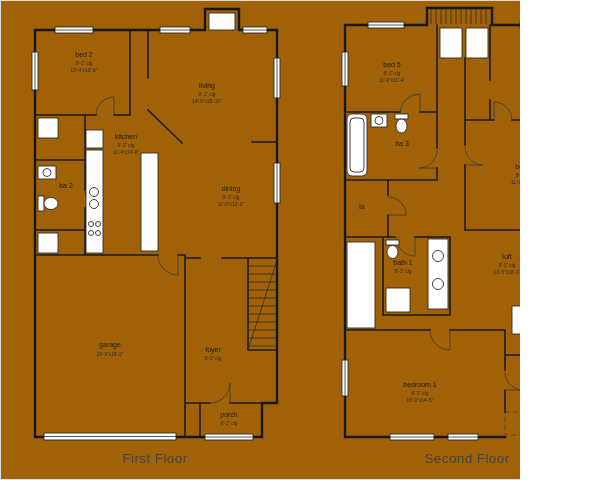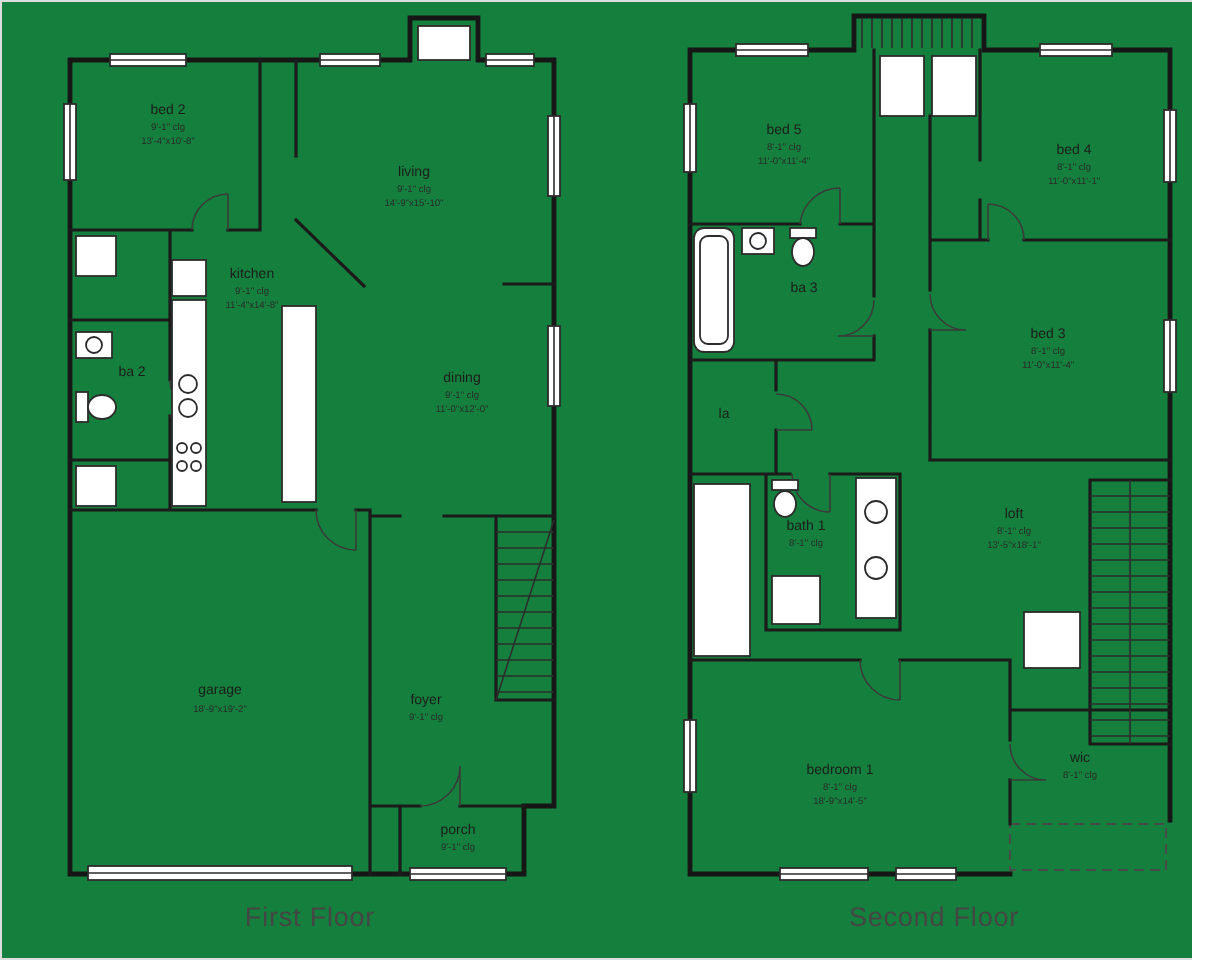--- a/index.html
+++ b/index.html
@@ -1,16 +1,16 @@
 <!DOCTYPE html>
 <html><head>
 <meta charset="utf-8">
 <style>
   html,body{margin:0;padding:0;background:#ffffff;}
-  #stage{position:relative;width:596px;height:480px;background:#15803d;overflow:hidden;}
+  #stage{position:relative;width:520px;height:480px;background:#a16207;overflow:hidden;}
   svg{display:block;}
   .frame{fill:none;stroke:#dddddd;stroke-width:1;}
   .wall-outer{fill:none;stroke:#161616;stroke-width:2.4;stroke-linecap:square;}
   .wall-in{fill:none;stroke:#1b1b1b;stroke-width:1.6;stroke-linecap:square;}
   .thin{fill:none;stroke:#2c2c2c;stroke-width:0.8;}
   .arc{fill:none;stroke:#3a3a3a;stroke-width:0.8;}
   .fix{fill:#ffffff;stroke:#2c2c2c;stroke-width:0.9;}
   .win{fill:#ffffff;stroke:#2c2c2c;stroke-width:0.9;}
   .dash{fill:none;stroke:#4a4a4a;stroke-width:1;stroke-dasharray:5 3;}
   .rn{font-family:"Liberation Sans","DejaVu Sans",sans-serif;font-size:7px;fill:#1c1c1c;text-anchor:middle;}

